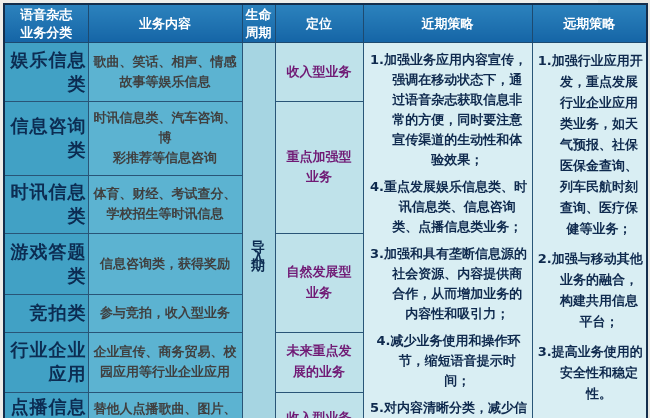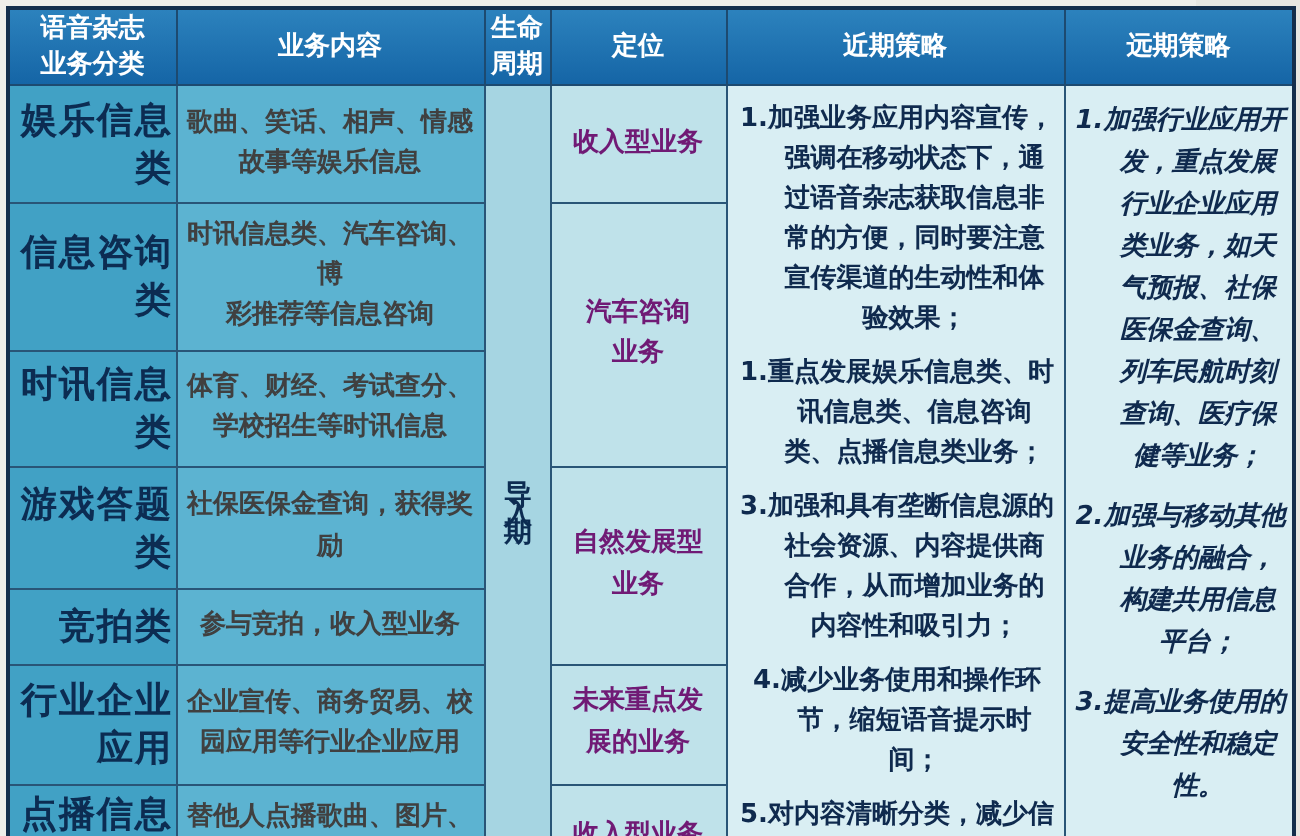--- a/index.html
+++ b/index.html
@@ -49,21 +49,21 @@
     font-size:13px;font-weight:bold;text-align:center;vertical-align:middle;
     white-space:pre-line;line-height:1.6;
   }
   td.strategy{
     background:#d9eef3;color:#0f2a4e;
     font-size:13px;font-weight:bold;vertical-align:top;
     padding:7px 3px 0 5px;line-height:20px;
   }
   td.strategy.far{line-height:21px;padding:7px 2px 0 4px;}
   .item{text-indent:-1.35em;padding-left:1.35em;margin:0 0 7px 0;text-align:center;}
-  td.strategy.far .item{margin-bottom:9px;font-style:italic;}
+  td.strategy.far .item{margin-bottom:9px;}
   
   tr.r-hdr{height:37px;}
   tr.r0{height:59px;}
   tr.r1{height:57px;margin-left:44px;}
   tr.r2{height:58px;}
   tr.r3{height:45px;}
   tr.r4{height:38px;}
   tr.r5{height:60px;margin-left:32px;}
   tr.r6{height:54px;}
 </style>
@@ -95,49 +95,49 @@
     <tr class="r0">
       <td class="cat">娱乐信息类</td>
       <td class="content">歌曲、笑话、相声、情感
 故事等娱乐信息</td>
       <td class="lifecycle" rowspan="7">
         <span class="vtext">导入期</span>
       </td>
       <td class="pos">收入型业务</td>
       <td class="strategy" rowspan="7">
         <div class="item">1.加强业务应用内容宣传，强调在移动状态下，通过语音杂志获取信息非常的方便，同时要注意宣传渠道的生动性和体验效果；</div>
-        <div class="item">1.重点发展娱乐信息类、时讯信息类、信息咨询类、点播信息类业务；</div>
+        <div class="item">4.重点发展娱乐信息类、时讯信息类、信息咨询类、点播信息类业务；</div>
         <div class="item">3.加强和具有垄断信息源的社会资源、内容提供商合作，从而增加业务的内容性和吸引力；</div>
         <div class="item">4.减少业务使用和操作环节，缩短语音提示时间；</div>
         <div class="item">5.对内容清晰分类，减少信息查询时间。</div>
       </td>
       <td class="strategy far" rowspan="7">
         <div class="item">1.加强行业应用开发，重点发展行业企业应用类业务，如天气预报、社保医保金查询、列车民航时刻查询、医疗保健等业务；</div>
         <div class="item">2.加强与移动其他业务的融合，构建共用信息平台；</div>
         <div class="item">3.提高业务使用的安全性和稳定性。</div>
       </td>
     </tr>
 
     <tr class="r1">
       <td class="cat">信息咨询类</td>
       <td class="content">时讯信息类、汽车咨询、博
 彩推荐等信息咨询</td>
-      <td class="pos" rowspan="2">汽车咨询
+      <td class="pos" rowspan="2">重点加强型
 业务</td>
     </tr>
 
     <tr class="r2">
       <td class="cat">时讯信息类</td>
       <td class="content">体育、财经、考试查分、
 学校招生等时讯信息</td>
     </tr>
 
     <tr class="r3">
       <td class="cat">游戏答题类</td>
-      <td class="content">社保医保金查询，获得奖励</td>
+      <td class="content">信息咨询类，获得奖励</td>
       <td class="pos" rowspan="2">自然发展型
 业务</td>
     </tr>
 
     <tr class="r4">
       <td class="cat">竞拍类</td>
       <td class="content">参与竞拍，收入型业务</td>
     </tr>
 
     <tr class="r5">

